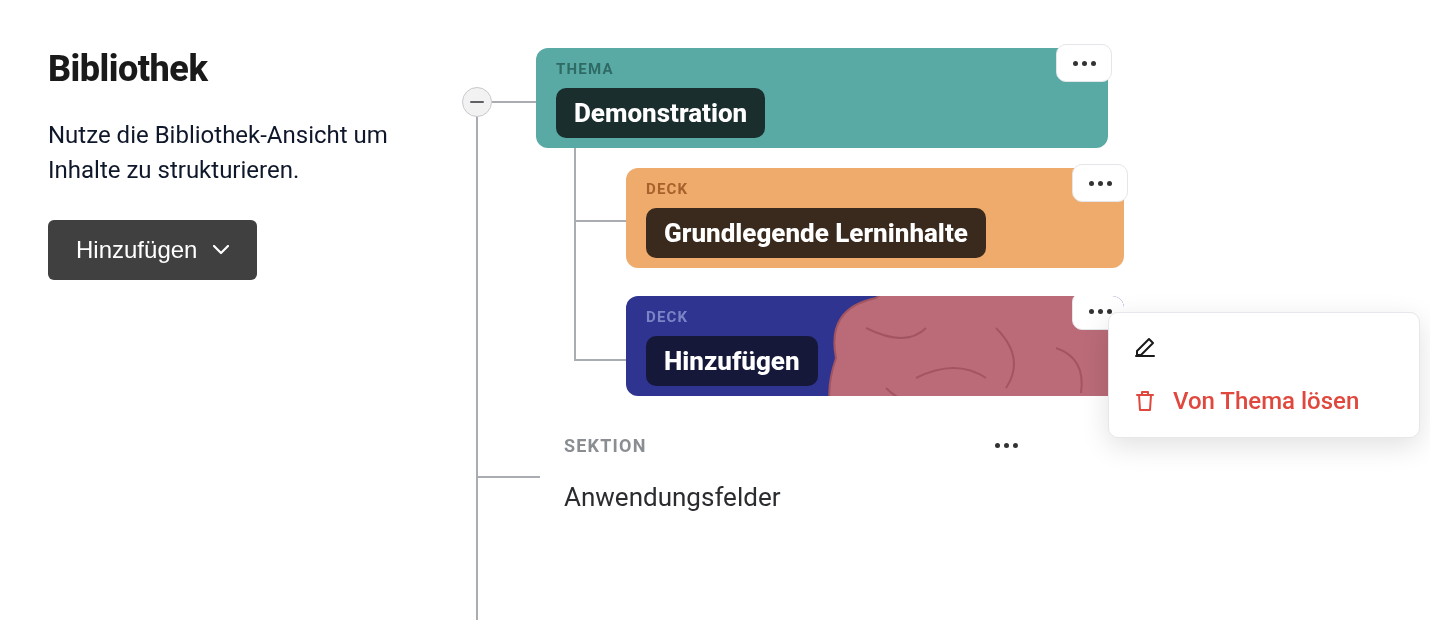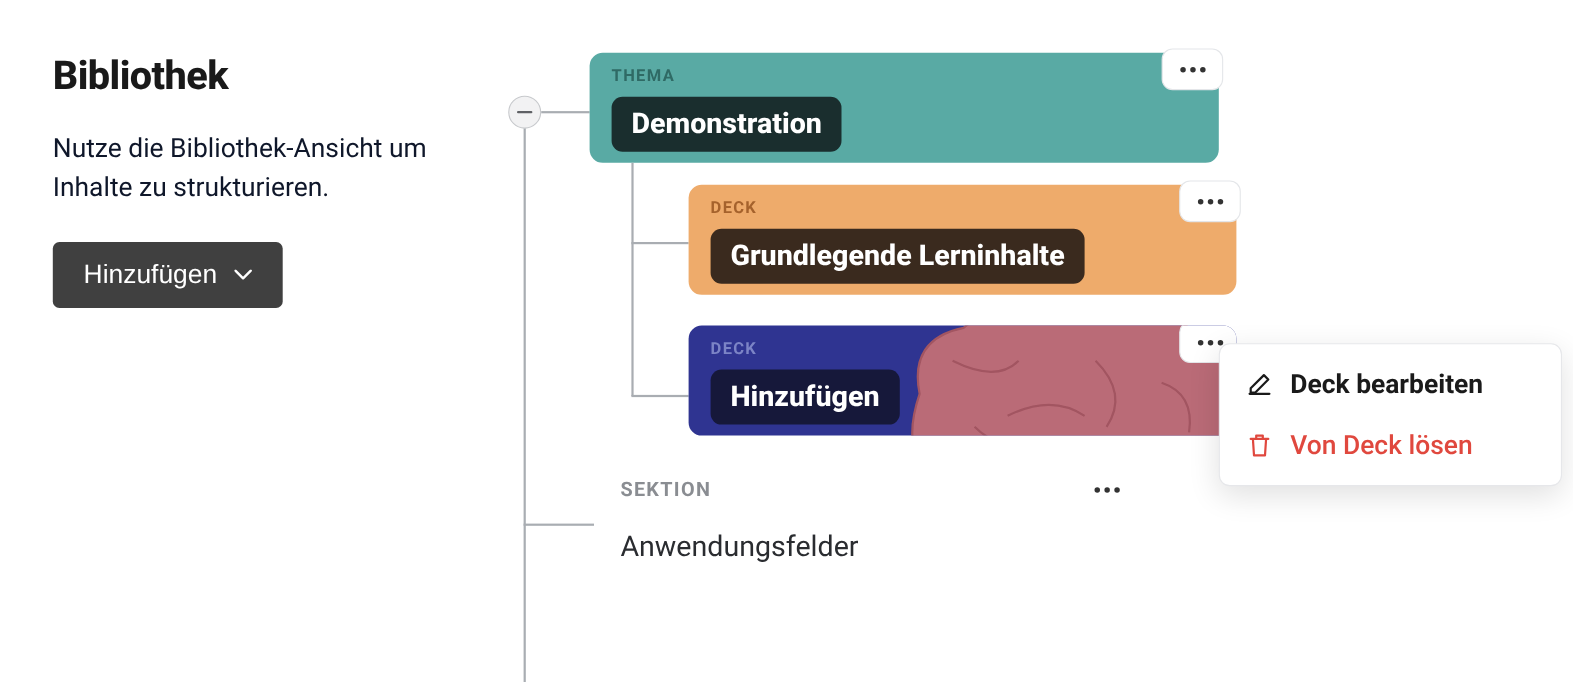--- a/index.html
+++ b/index.html
@@ -370,23 +370,22 @@
     </div>
   </div>
 </div>
 
 <div class="context-menu">
   <div class="menu-item menu-item-edit">
     <svg class="menu-icon" viewBox="0 0 24 24">
       <path d="M4 20 L4 16 L16 4 L20 8 L8 20 Z" fill="none" stroke="#1a1a1a" stroke-width="2" stroke-linejoin="round"></path>
       <path d="M3 21 L21 21" stroke="#1a1a1a" stroke-width="2" stroke-linecap="round"></path>
     </svg>
-    <span>Deck bearbeiten</span>
   </div>
   <div class="menu-item menu-item-detach">
     <svg class="menu-icon" viewBox="0 0 24 24">
       <path d="M4 6 L20 6" stroke="#e0483e" stroke-width="2" stroke-linecap="round"></path>
       <path d="M9 6 L9 3 L15 3 L15 6" fill="none" stroke="#e0483e" stroke-width="2" stroke-linejoin="round"></path>
       <path d="M6 6 L7 21 L17 21 L18 6" fill="none" stroke="#e0483e" stroke-width="2" stroke-linejoin="round"></path>
     </svg>
-    <span>Von Deck lösen</span>
+    <span>Von Thema lösen</span>
   </div>
 </div>
 
 </body></html>

